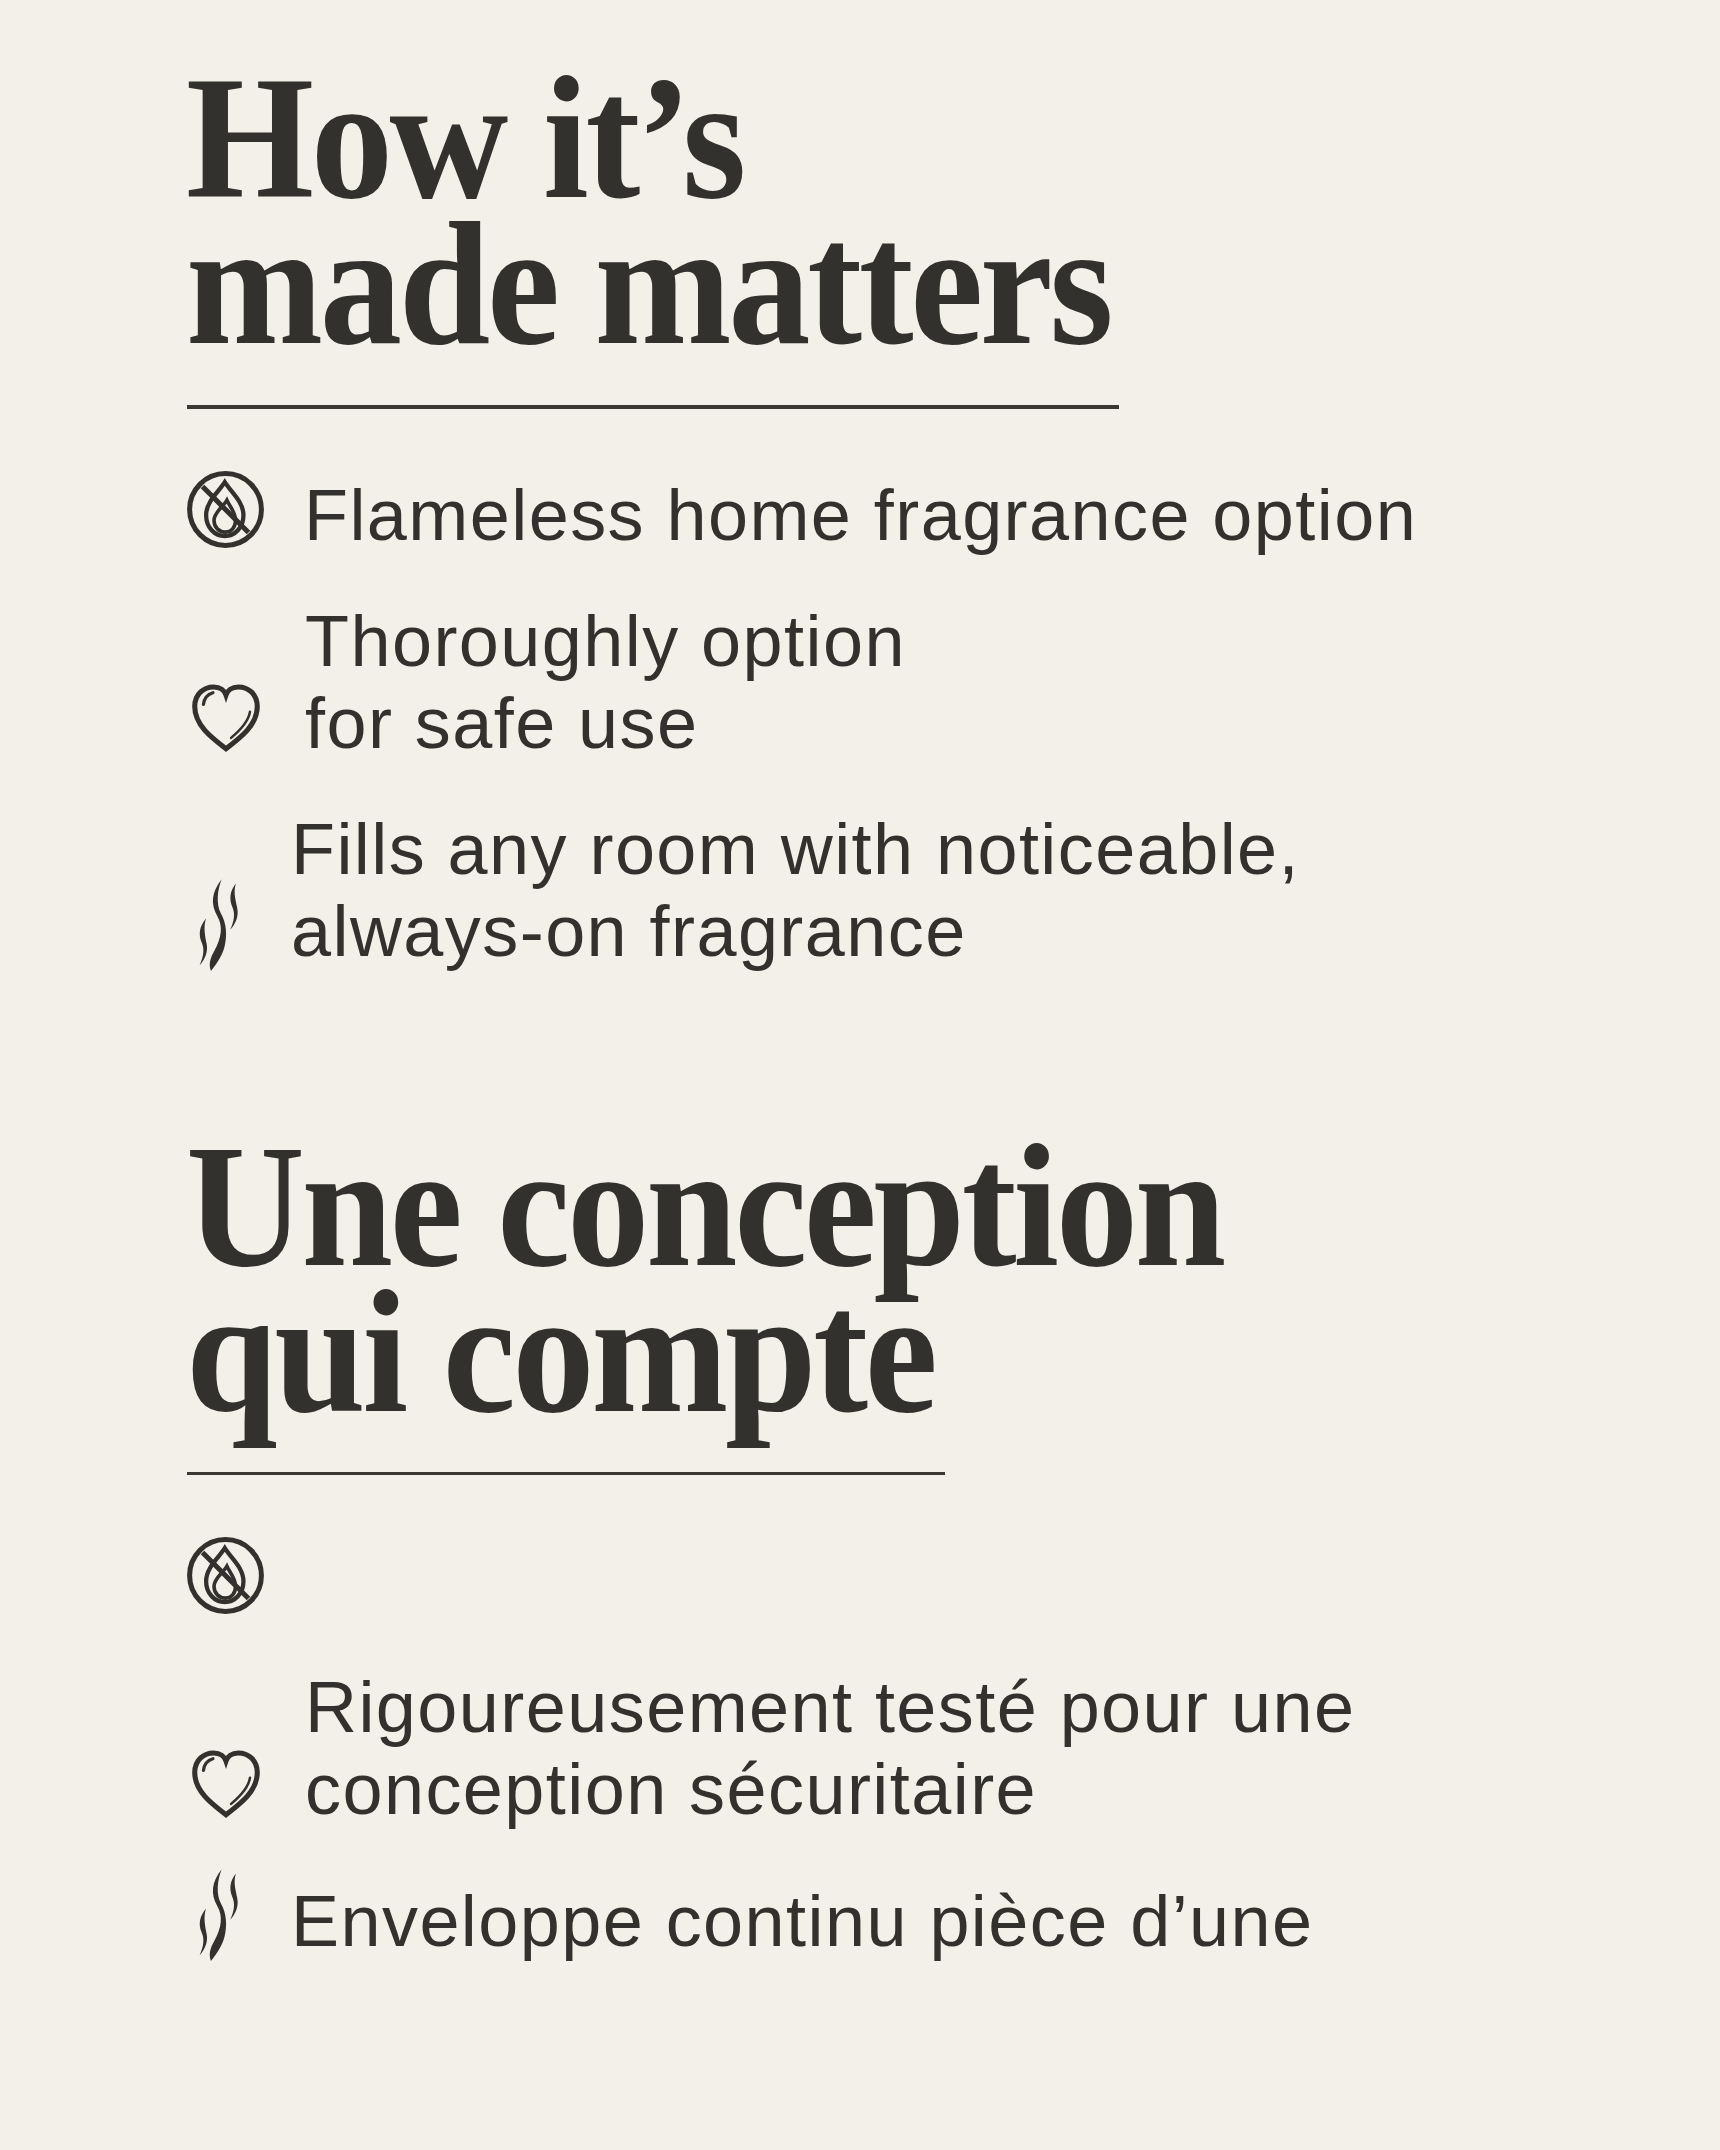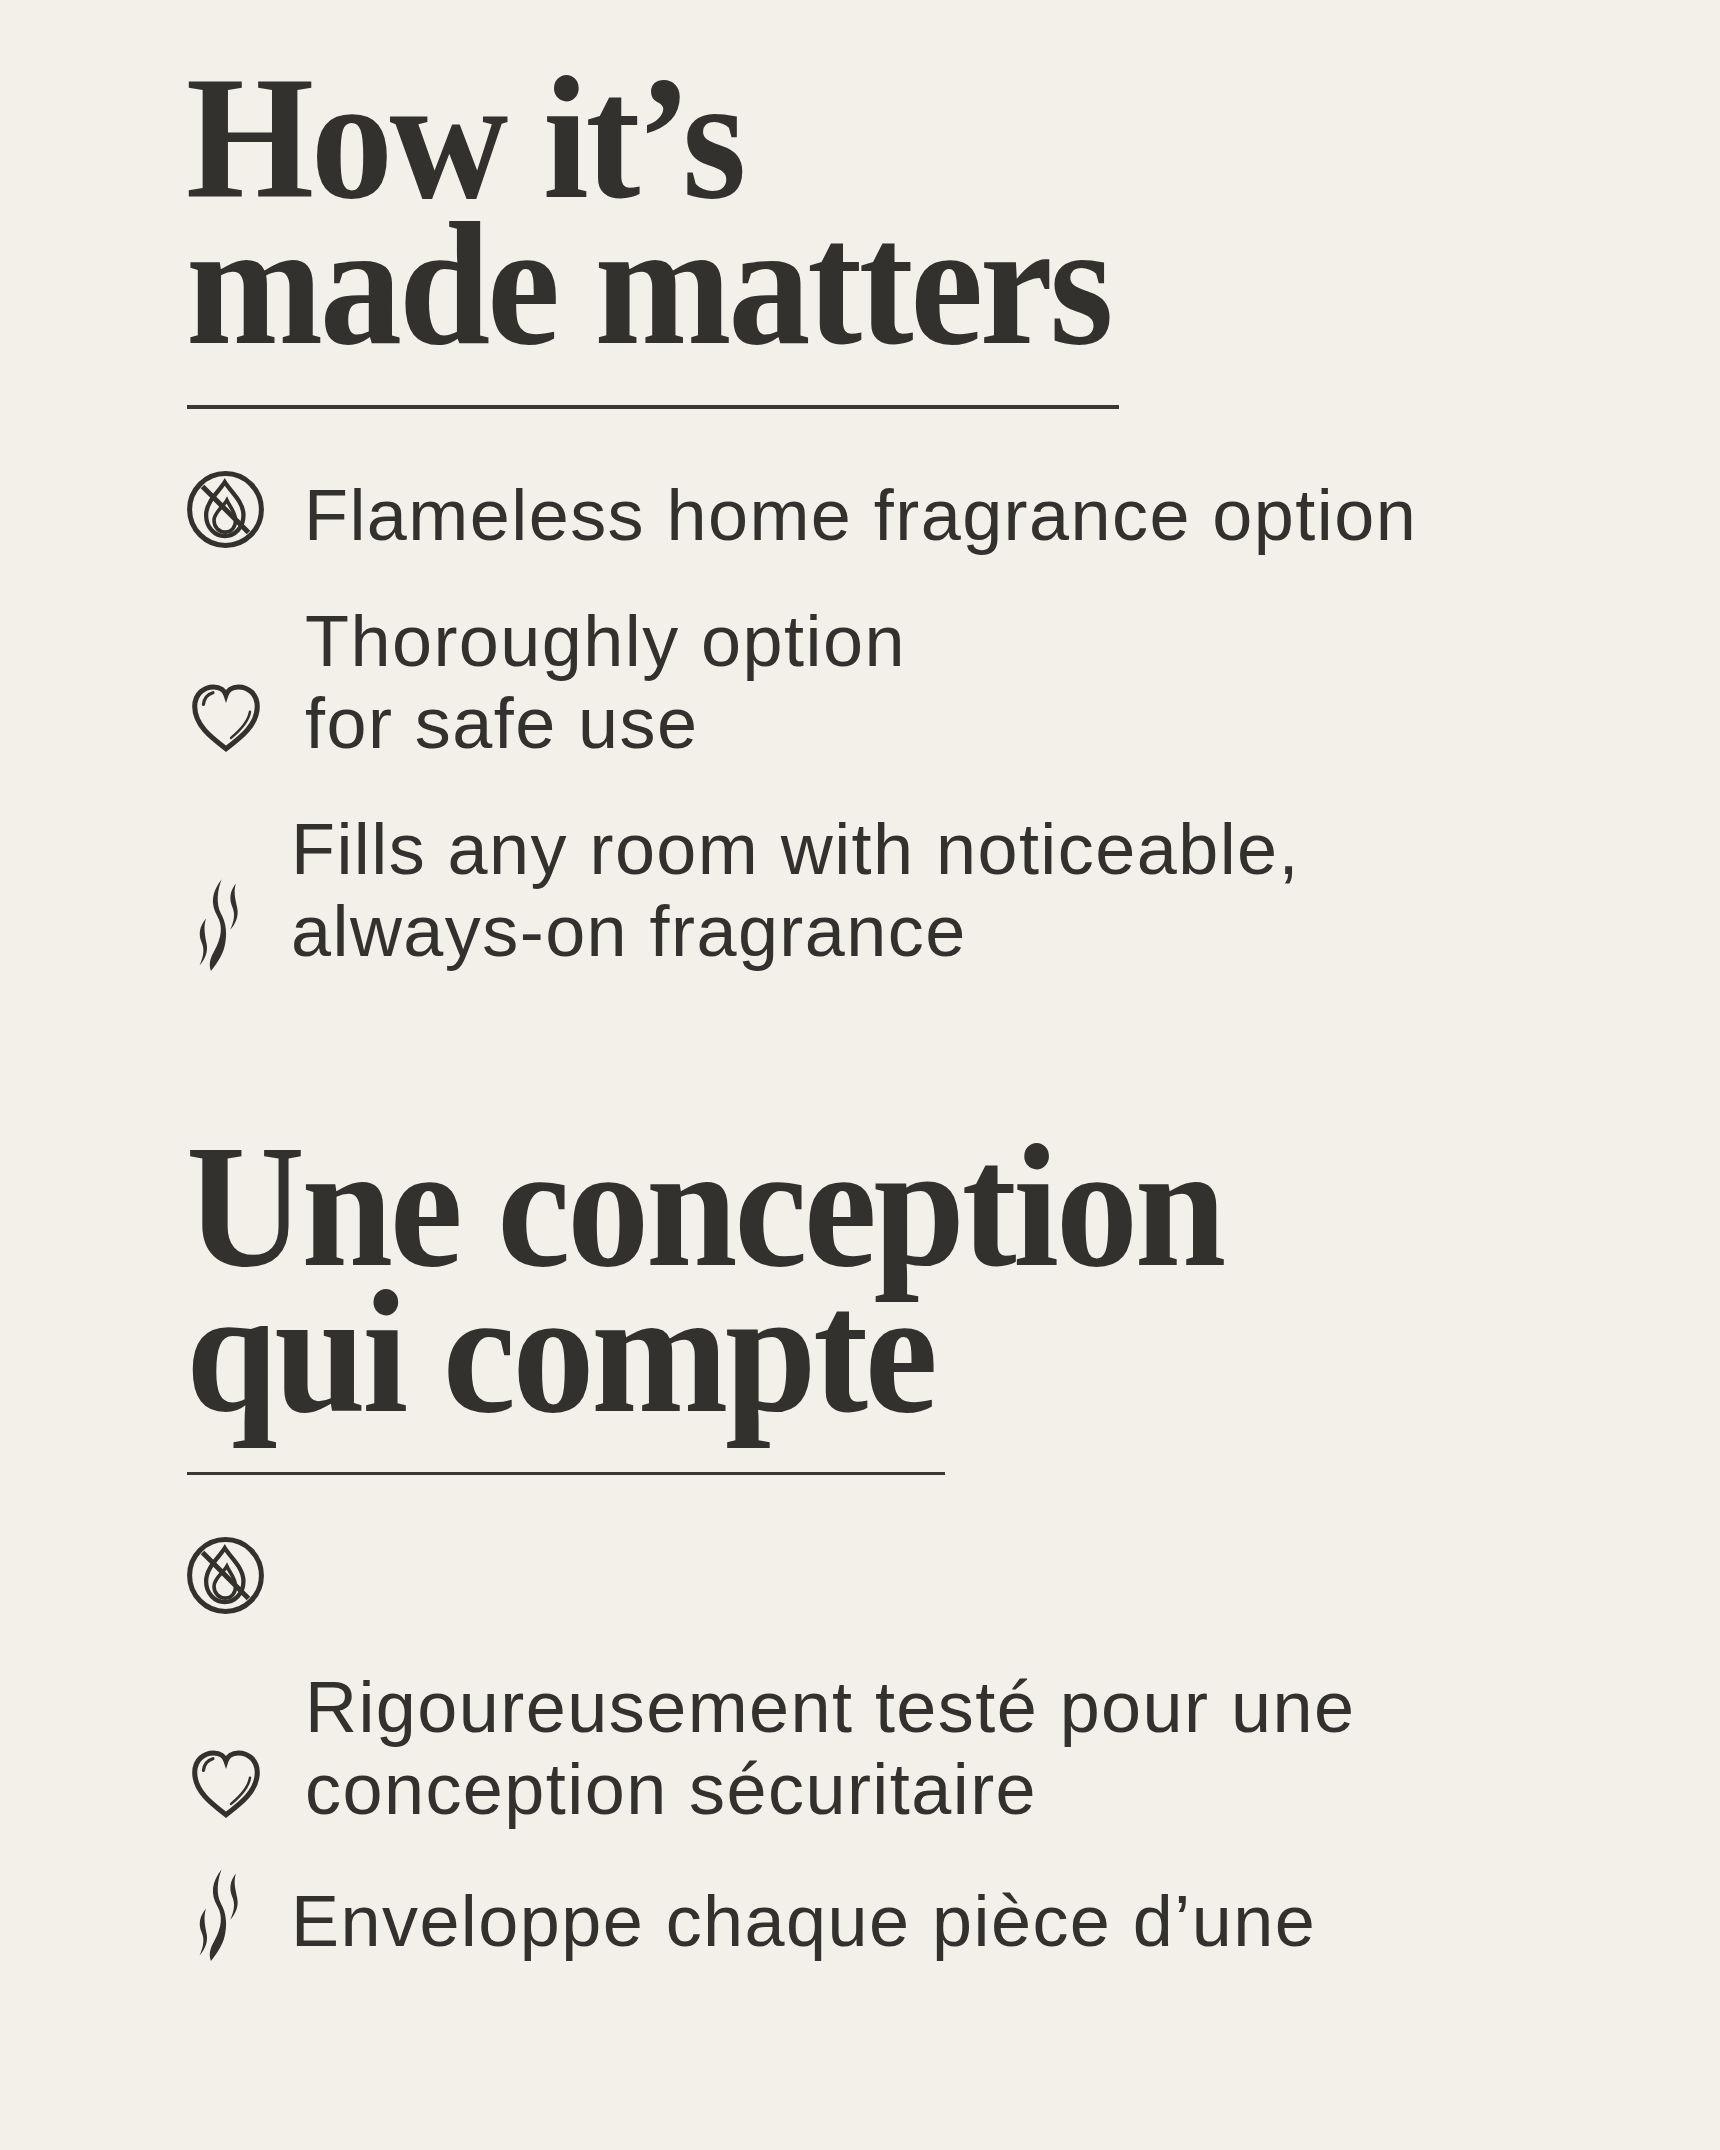--- a/index.html
+++ b/index.html
@@ -163,20 +163,20 @@
 
     <li class="bullet">
       <span class="icon-box">
         <svg width="47" height="93" viewBox="0 0 66 130" fill="#33312D" stroke="none">
           <path d="M 36 0 C 22 18, 20 34, 30 52 C 38 66, 36 82, 26 100 C 21 109, 17 118, 21 129 C 30 118, 37 107, 40 95 C 44 79, 43 62, 35 48 C 28 35, 30 15, 36 0 Z"></path>
           <path d="M 14 55 C 5 66, 3 77, 8 89 C 12 98, 11 108, 5 121 C 13 112, 17 102, 15 91 C 13 80, 10 68, 14 55 Z"></path>
           <path d="M 56 6 C 48 16, 46 27, 51 39 C 55 48, 54 58, 48 71 C 56 62, 60 52, 58 41 C 56 30, 52 19, 56 6 Z"></path>
         </svg>
       </span>
       <div class="btext">
-        <span class="tline">Enveloppe chaque pièce d’une</span>
+        <span class="tline">Enveloppe continu pièce d’une</span>
       </div>
     </li>
 
   </ul>
 
 </div>
 
 
 </body></html>

